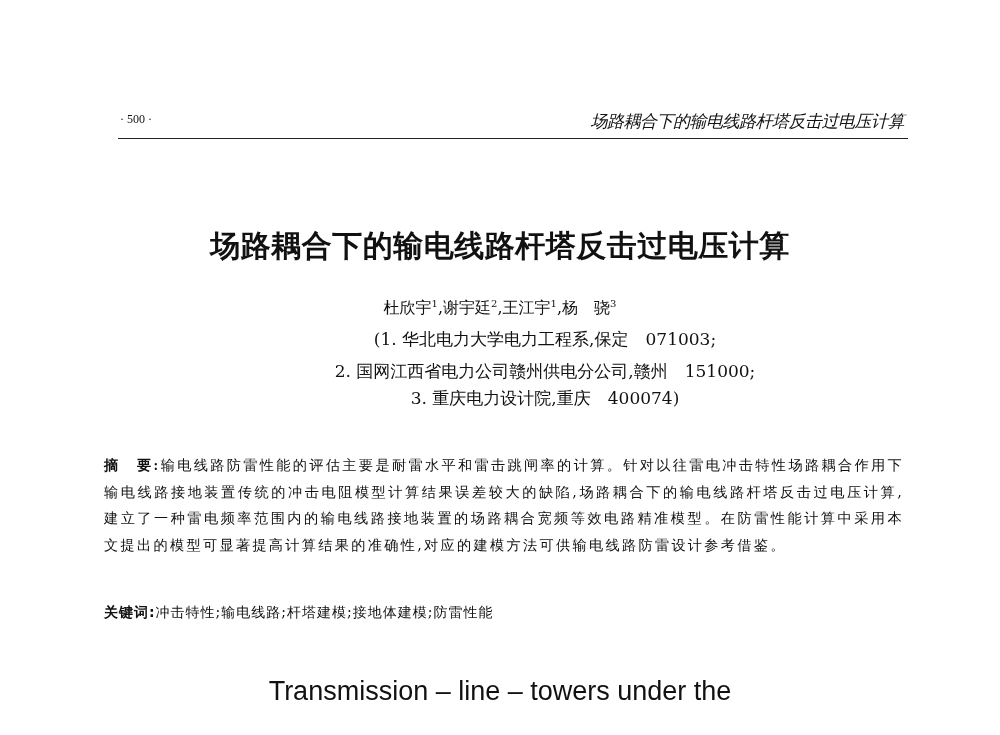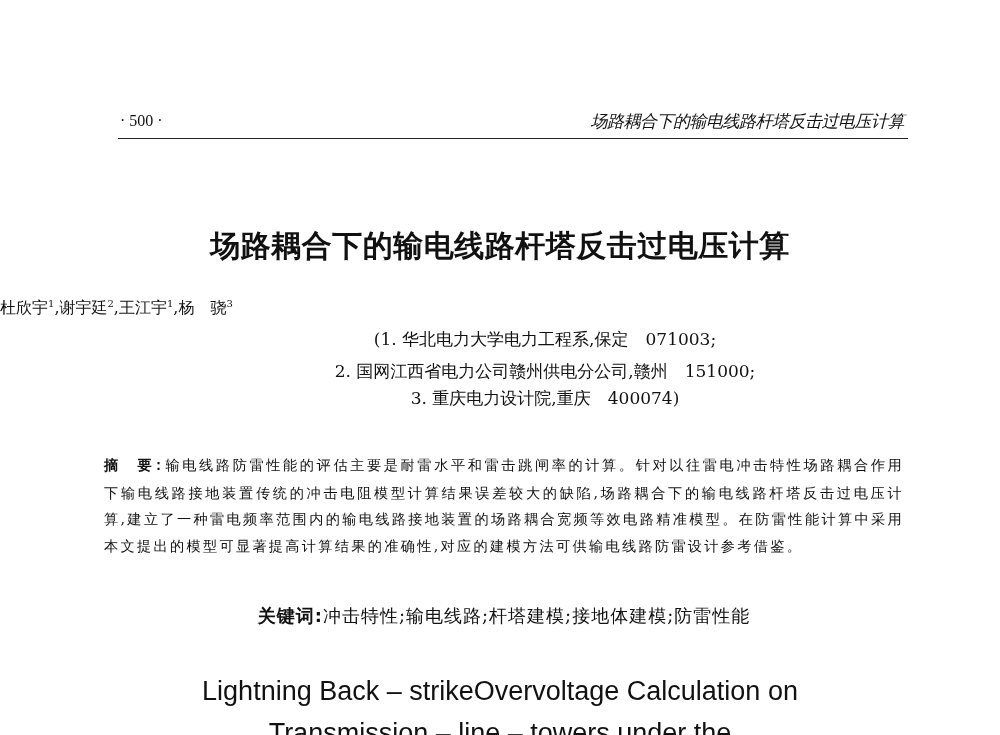--- a/index.html
+++ b/index.html
@@ -1,26 +1,26 @@
 <!DOCTYPE html>
 <html><head>
 <meta charset="utf-8">
 <style>
   html, body { margin: 0; padding: 0; background: #ffffff; }
   body { width: 1000px; height: 735px; overflow: hidden; position: relative; color: #111; font-family: "DejaVu Serif", serif; }
   .header { position: absolute; top: 108px; left: 118px; width: 790px; height: 30px; border-bottom: 1.5px solid #222; }
-  .page-num { position: absolute; left: 2px; top: 4px; font-family: "Liberation Serif", serif; font-size: 16px; }
+  .page-num { position: absolute; left: 2px; top: 4px; font-family: "Liberation Serif", serif; font-size: 12px; }
   .running-title { position: absolute; right: 4px; top: 2px; font-family: "DejaVu Sans", sans-serif; font-size: 17px; font-style: italic; letter-spacing: -0.5px; }
   .title { position: absolute; top: 226px; left: 0; width: 1000px; text-align: center; font-family: "DejaVu Sans", sans-serif; font-weight: bold; font-size: 30px; letter-spacing: 0.5px; }
-  .authors { position: absolute; top: 298px; left: 0; width: 1000px; font-size: 16px; }
+  .authors { position: absolute; top: 298px; left: 0; width: 1000px; text-align: center; font-size: 16px; }
   .authors sup { font-size: 10px; }
   .affil { position: absolute; left: 0; width: 1000px; text-align: center; font-size: 17px; padding-left: 45px; }
   .abstract { position: absolute; top: 452px; left: 104px; width: 800px; font-size: 14.2px; line-height: 26.5px; letter-spacing: 2.3px; text-align: justify; }
-  .abstract .label { font-weight: bold; font-family: Liberation Mono, monospace; }
-  .keywords { position: absolute; top: 604px; left: 104px; width: 800px; font-size: 18px; letter-spacing: 1px; text-align: center; }
+  .abstract .label { font-weight: bold; font-family: Liberation Serif, serif; }
+  .keywords { position: absolute; top: 604px; left: 104px; width: 800px; font-size: 14px; letter-spacing: 1px; }
   .keywords .label { font-weight: bold; font-family: "DejaVu Sans", sans-serif; }
   .en-title { position: absolute; top: 670px; left: 0; width: 1000px; text-align: center; font-family: "Liberation Sans", sans-serif; font-size: 27px; line-height: 42px; }
 </style>
 </head>
 <body>
 
 <div class="header">
   <span class="page-num">· 500 ·</span>
   <span class="running-title">场路耦合下的输电线路杆塔反击过电压计算</span>
 </div>
@@ -37,15 +37,14 @@
 
 <div class="abstract">
   <span class="label">摘　要:</span><span>输电线路防雷性能的评估主要是耐雷水平和雷击跳闸率的计算。针对以往雷电冲击特性场路耦合作用下输电线路接地装置传统的冲击电阻模型计算结果误差较大的缺陷,场路耦合下的输电线路杆塔反击过电压计算,建立了一种雷电频率范围内的输电线路接地装置的场路耦合宽频等效电路精准模型。在防雷性能计算中采用本文提出的模型可显著提高计算结果的准确性,对应的建模方法可供输电线路防雷设计参考借鉴。</span>
 </div>
 
 <div class="keywords">
   <span class="label">关键词:</span><span>冲击特性;输电线路;杆塔建模;接地体建模;防雷性能</span>
 </div>
 
 <div class="en-title">
-  <div>Lightning Back – strikeOvervoltage Calculation on</div>
   <div>Transmission – line – towers under the</div>
 </div>
 
 </body></html>

